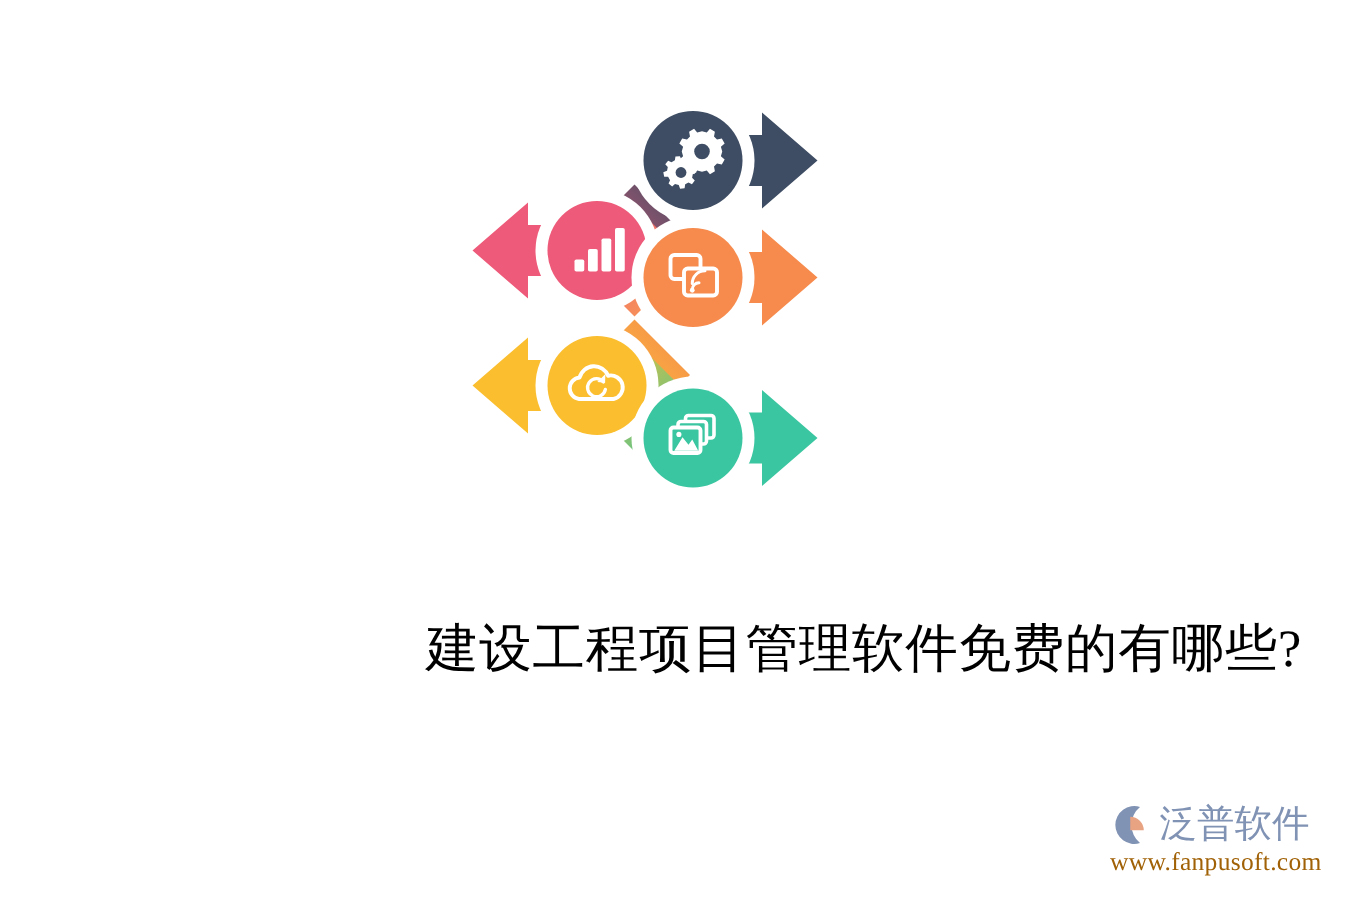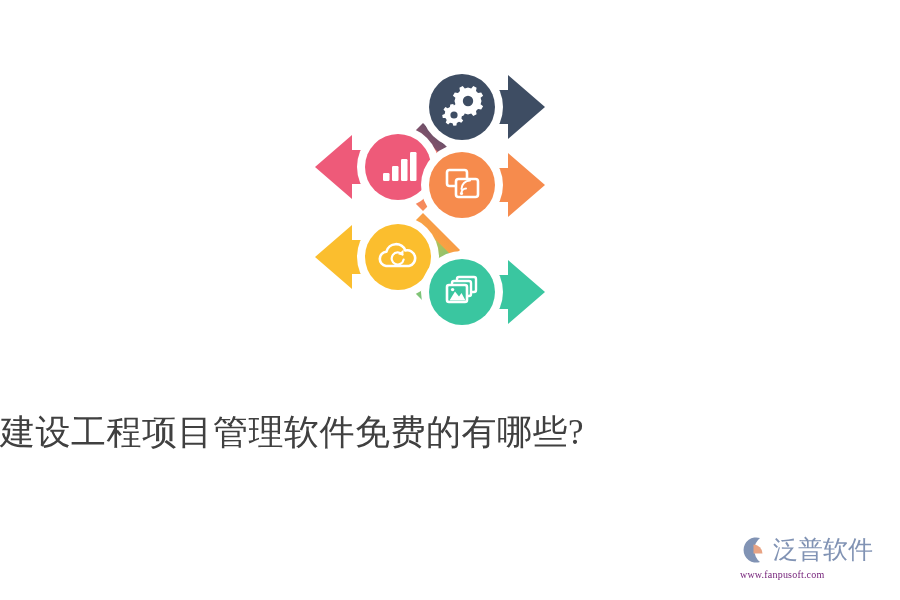--- a/index.html
+++ b/index.html
@@ -35,26 +35,26 @@
     width: 280px;
     height: 280px;
   }
 
   
   #title {
     position: absolute;
     left: 0;
     top: 408px;
     width: 868px;
-    text-align: left;
+    text-align: right;
     font-family: "Liberation Serif", "DejaVu Serif", serif;
     font-size: 35px;
     line-height: 50px;
     letter-spacing: 0.5px;
-    color: #404040;
+    color: #000000;
     white-space: nowrap;
   }
 
   
   #logo {
     position: absolute;
     left: 740px;
     top: 534px;
     width: 122px;
     height: 52px;
@@ -74,25 +74,25 @@
   #logo-name {
     font-family: "Liberation Serif", "DejaVu Serif", serif;
     font-size: 25px;
     line-height: 28px;
     color: #8193b4;
     letter-spacing: 0px;
     white-space: nowrap;
   }
   #logo-url {
     font-family: "Liberation Serif", "DejaVu Serif", serif;
-    font-size: 10px;
+    font-size: 17px;
     line-height: 16px;
-    color: #701a75;
+    color: #a16207;
     letter-spacing: 0.2px;
-    text-align: left;
+    text-align: center;
     margin-top: 1px;
     white-space: nowrap;
   }
 </style>
 </head>
 <body>
 
 <div id="page">
 
   <div id="infographic">

